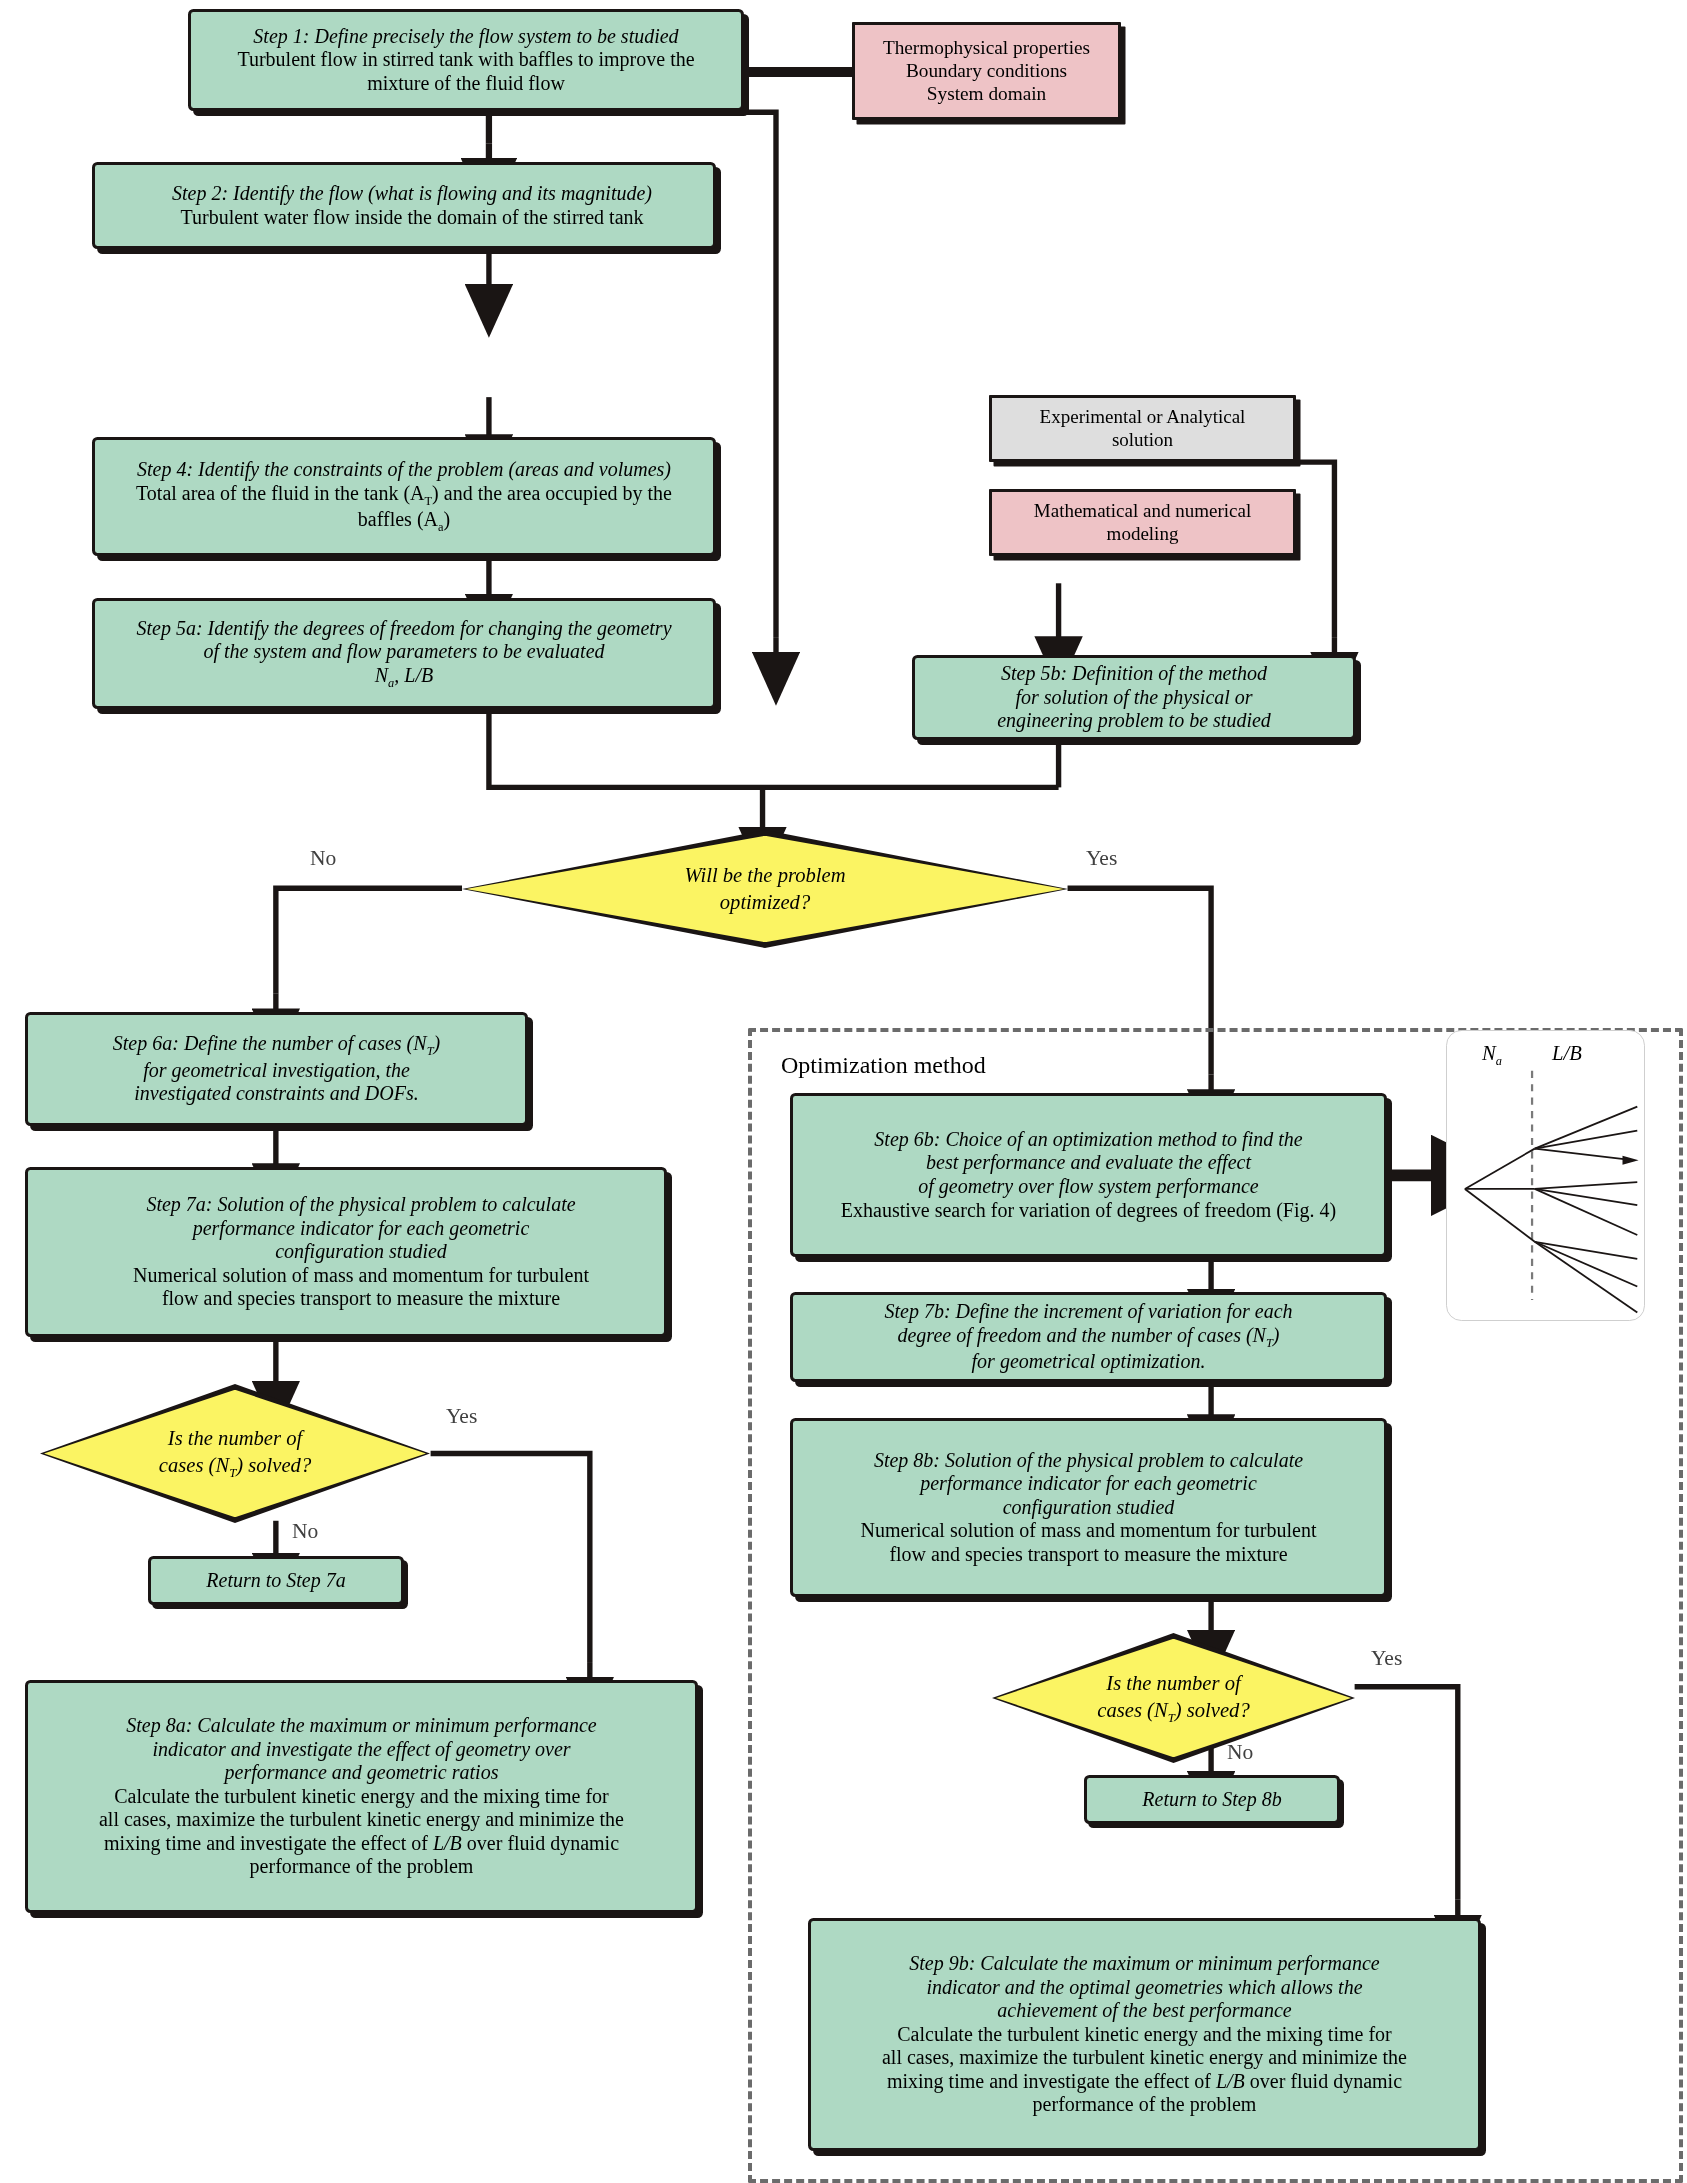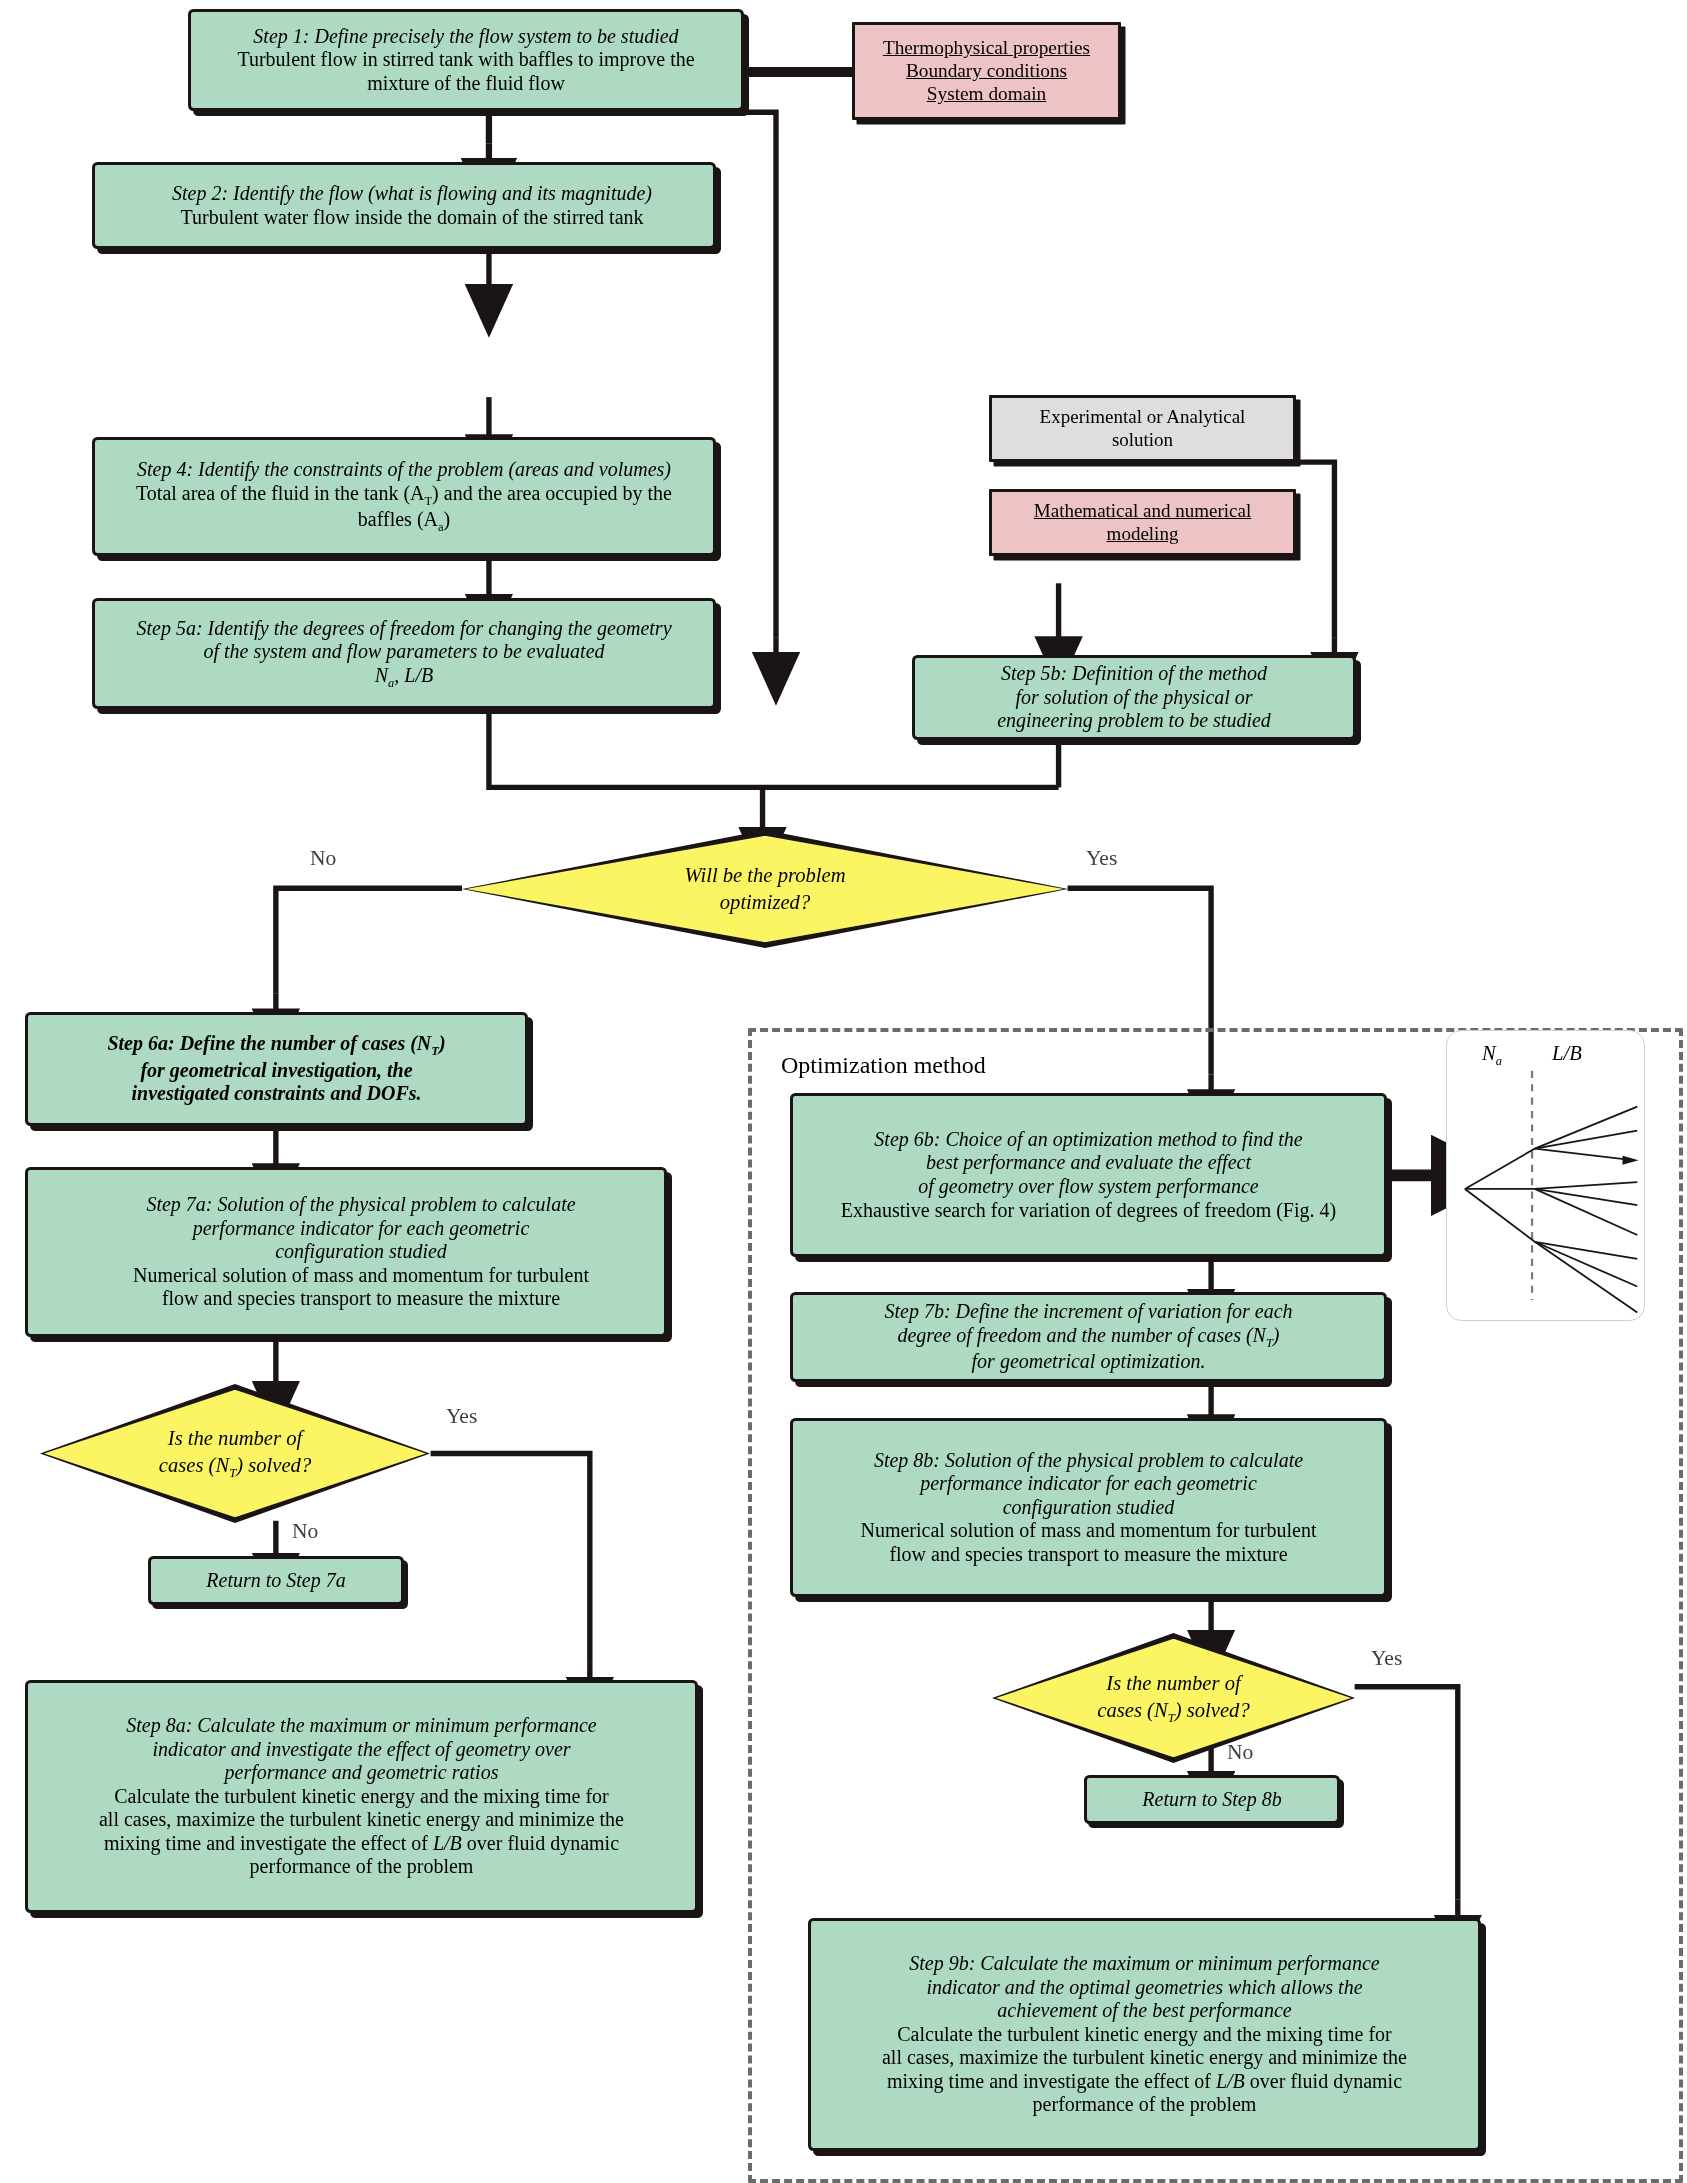--- a/index.html
+++ b/index.html
@@ -19,21 +19,21 @@
     display:flex;
     flex-direction:column;
     align-items:center;
     justify-content:center;
     text-align:center;
     border:3.1px solid #1a1514;
     box-shadow:5px 5px 0 0 #1a1514;
     z-index:4;
   }
   .green{ background:#aed9c3; border-radius:5.4px; }
-  .pink { background:#eec3c6; border-radius:0.9px; box-shadow:4.5px 4.5px 0 0 #1a1514;text-decoration:underline;}
+  .pink { background:#eec3c6; border-radius:0.9px; box-shadow:4.5px 4.5px 0 0 #1a1514;}
   .grey { background:#dedede; border-radius:0.9px; box-shadow:4.5px 4.5px 0 0 #1a1514;}
   .node .ln{ display:block; line-height:1.18; padding:0 6.3px; }
   .it{ font-style:italic; }
   .ro{ font-style:normal; }
   .node.small{ box-shadow:4px 4px 0 0 #1a1514; }
 
   
   .diamond{
     position:absolute;
     display:flex;align-items:center;justify-content:center;
@@ -222,21 +222,21 @@
     <div class="dborder"></div>
     <div class="dfill"></div>
     <div class="dtext">
       <span>Will be the problem</span><br>
       <span>optimized?</span>
     </div>
   </div>
   <div class="elabel" style="left:310px;top:846px;font-size:21.5px;">No</div>
   <div class="elabel" style="left:1086px;top:846px;font-size:21.5px;">Yes</div>
 
-  <div class="node green" style="left:25px;top:1012px;width:503px;height:114px;font-size:20px;font-weight:bold;">
+  <div class="node green" style="left:25px;top:1012px;width:503px;height:114px;font-size:20px;">
     <span class="ln it"><span>Step 6a: Define the number of cases (N</span><sub style="font-size:.62em">T</sub><span>)</span></span>
     <span class="ln it">for geometrical investigation, the</span>
     <span class="ln it">investigated constraints and DOFs.</span>
   </div>
 
   <div class="node green" style="left:25px;top:1167px;width:642px;height:170px;font-size:20px;padding-left:30px;">
     <span class="ln it">Step 7a: Solution of the physical problem to calculate</span>
     <span class="ln it">performance indicator for each geometric</span>
     <span class="ln it">configuration studied</span>
     <span class="ln ro">Numerical solution of mass and momentum for turbulent</span>

